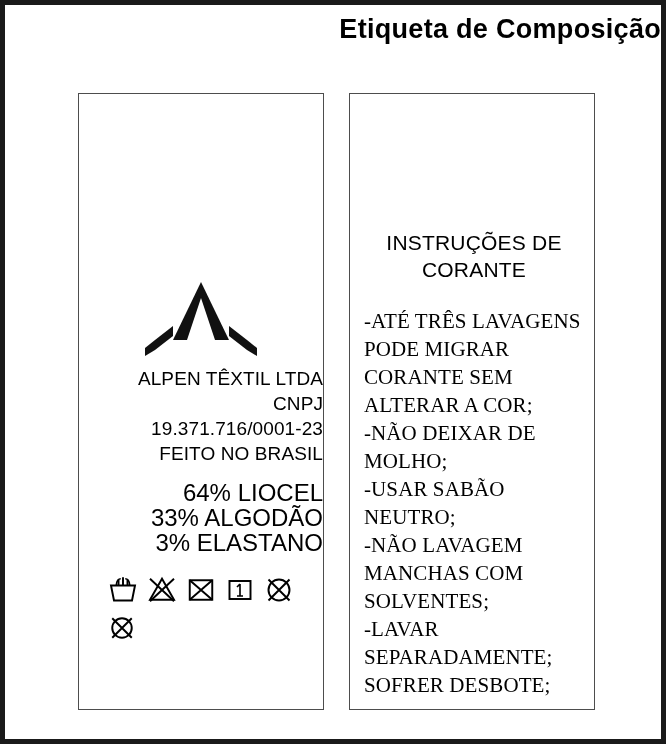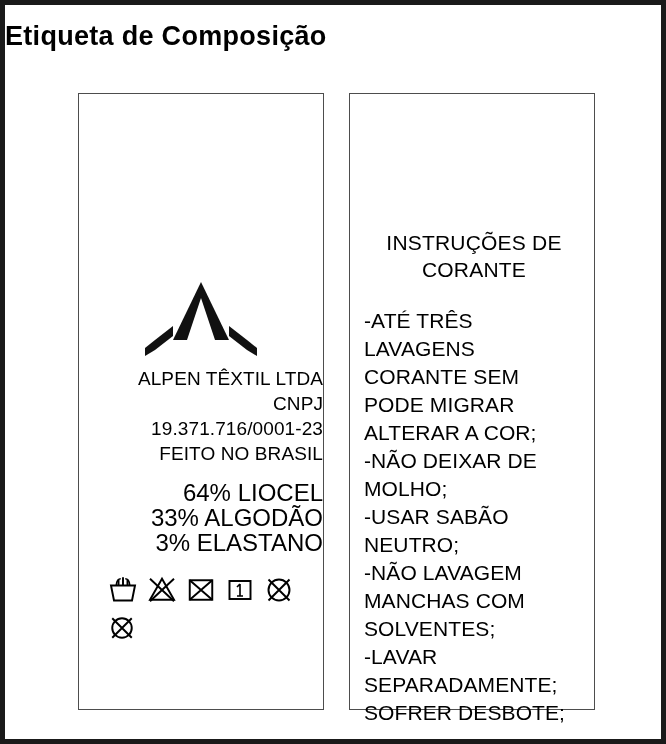--- a/index.html
+++ b/index.html
@@ -16,25 +16,25 @@
   }
   .page {
     position: relative;
     width: 666px;
     height: 744px;
     box-sizing: border-box;
     border: 5px solid #1a1a1a;
     background: #ffffff;
   }
   .page-title {
-    text-align: left;
+    text-align: right;
     font-size: 27px;
     font-weight: bold;
     letter-spacing: 0.3px;
-    margin-top: 16px;
+    margin-top: 9px;
     margin-bottom: 0;
     font-family: "Liberation Sans", sans-serif;
   }
   .labels-row {
     position: absolute;
     top: 88px;
     left: 0;
     right: 0;
     display: flex;
     justify-content: center;
@@ -113,20 +113,21 @@
     letter-spacing: 0.2px;
   }
   .wash-list {
     margin-top: 24px;
     font-size: 21px;
     line-height: 28px;
     letter-spacing: 0.1px;
   }
   .wash-list p {
     margin: 0;
+    font-family: Liberation Serif, serif;
   }
 </style>
 </head>
 <body>
 
 <div class="page">
 
   <h1 class="page-title">Etiqueta de Composição</h1>
 
   <div class="labels-row">
@@ -202,22 +203,22 @@
     <div class="label-card">
       <div class="right-inner">
 
         <div class="wash-heading">
           <div>INSTRUÇÕES DE</div>
           <div>CORANTE</div>
         </div>
 
         <div class="wash-list">
           <p>-ATÉ TRÊS LAVAGENS</p>
+          <p>PODE MIGRAR</p>
           <p>CORANTE SEM</p>
-          <p>PODE MIGRAR</p>
           <p>ALTERAR A COR;</p>
           <p>-NÃO DEIXAR DE</p>
           <p>MOLHO;</p>
           <p>-USAR SABÃO</p>
           <p>NEUTRO;</p>
           <p>-NÃO LAVAGEM</p>
           <p>MANCHAS COM</p>
           <p>SOLVENTES;</p>
           <p>-LAVAR</p>
           <p>SEPARADAMENTE;</p>

